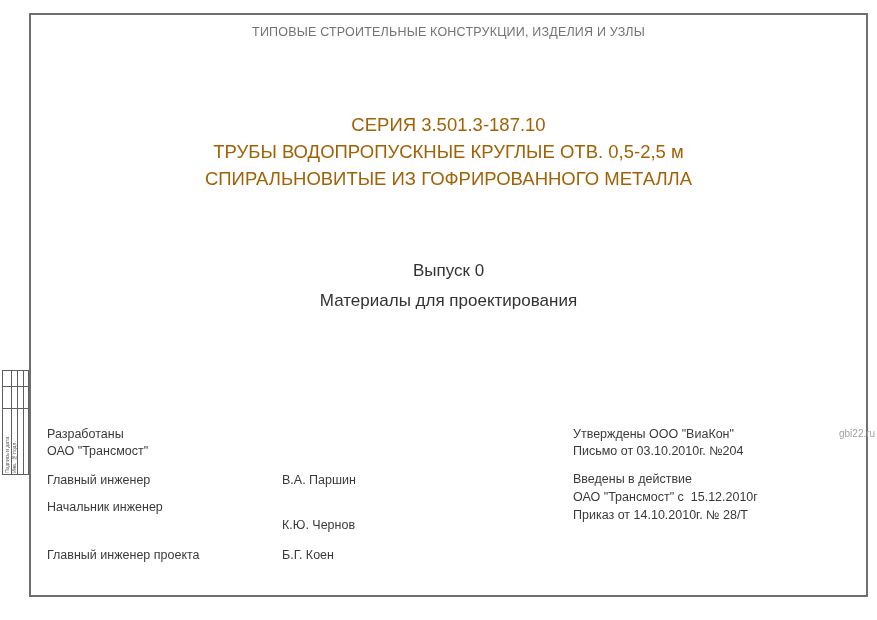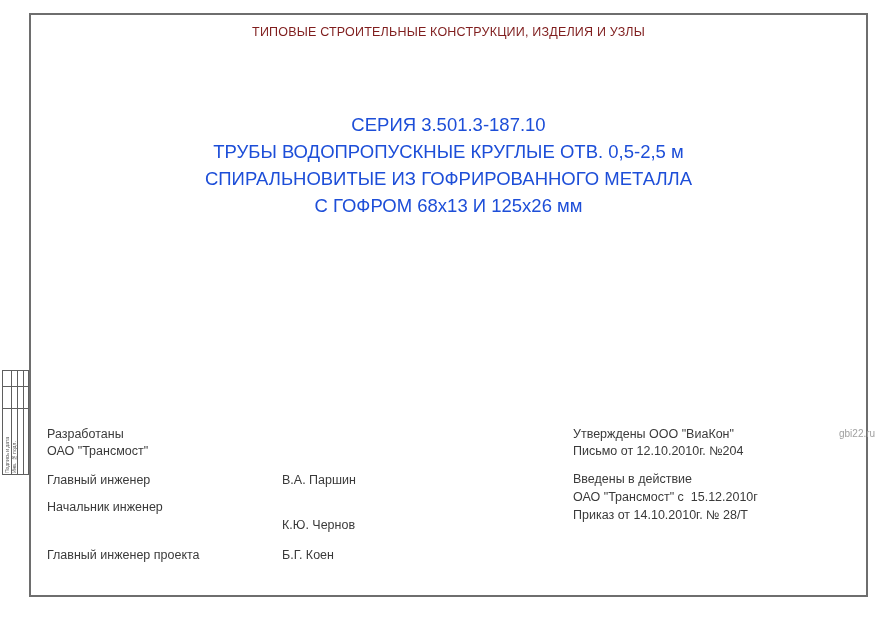--- a/index.html
+++ b/index.html
@@ -18,30 +18,30 @@
     border: 2px solid #6e6e6e;
   }
   .doc-header {
     position: absolute;
     left: 29px; top: 24px;
     width: 839px;
     text-align: center;
     font-size: 12.5px;
     line-height: 16px;
     letter-spacing: 0.2px;
-    color: #7f1d1d;
+    color: #737373;
   }
   .title-block {
     position: absolute;
     left: 29px; top: 111px;
     width: 839px;
     text-align: center;
     font-size: 18.5px;
     line-height: 27px;
-    color: #1d4ed8;
+    color: #a16207;
   }
   .issue-block {
     position: absolute;
     left: 29px; top: 256px;
     width: 839px;
     text-align: center;
     font-size: 17px;
     line-height: 30px;
     color: #333333;
   }
@@ -91,24 +91,25 @@
 <body>
 
 <div class="frame"></div>
 
 <div class="doc-header">ТИПОВЫЕ СТРОИТЕЛЬНЫЕ КОНСТРУКЦИИ, ИЗДЕЛИЯ И УЗЛЫ</div>
 
 <div class="title-block">
   <div>СЕРИЯ 3.501.3-187.10</div>
   <div>ТРУБЫ ВОДОПРОПУСКНЫЕ КРУГЛЫЕ ОТВ. 0,5-2,5 м</div>
   <div>СПИРАЛЬНОВИТЫЕ ИЗ ГОФРИРОВАННОГО МЕТАЛЛА</div>
-  <div>С ГОФРОМ 68х13 И 125х26 мм</div>
 </div>
 
 <div class="issue-block">
+  <div>Выпуск 0</div>
+  <div>Материалы для проектирования</div>
 </div>
 
 <div class="fline" style="left:47px; top:426px;text-align:right;">Разработаны</div>
 <div class="fline" style="left:47px; top:443px;">ОАО "Трансмост"</div>
 
 <div class="sig-row" style="left:47px; top:472px;">
   <span class="fline" style="left:0; top:0;">Главный инженер</span>
   <span class="fline sig-name">В.А. Паршин</span>
 </div>
 
@@ -116,21 +117,21 @@
 <div class="sig-row" style="left:47px; top:517px;">
   <span class="fline sig-name">К.Ю. Чернов</span>
 </div>
 
 <div class="sig-row" style="left:47px; top:547px;">
   <span class="fline" style="left:0; top:0;">Главный инженер проекта</span>
   <span class="fline sig-name">Б.Г. Коен</span>
 </div>
 
 <div class="fline" style="left:573px; top:426px;">Утверждены ООО "ВиаКон"</div>
-<div class="fline" style="left:573px; top:443px;">Письмо от 12.10.2010г. №204</div>
+<div class="fline" style="left:573px; top:443px;">Письмо от 03.10.2010г. №204</div>
 <div class="fline" style="left:573px; top:471px;">Введены в действие</div>
 <div class="fline" style="left:573px; top:489px;">ОАО "Трансмост" с  15.12.2010г</div>
 <div class="fline" style="left:573px; top:507px;">Приказ от 14.10.2010г. № 28/Т</div>
 
 <div class="watermark">gbi22.ru</div>
 
 <div class="stamp">
   <div class="h1"></div>
   <div class="h2"></div>
   <div class="v1"></div>

